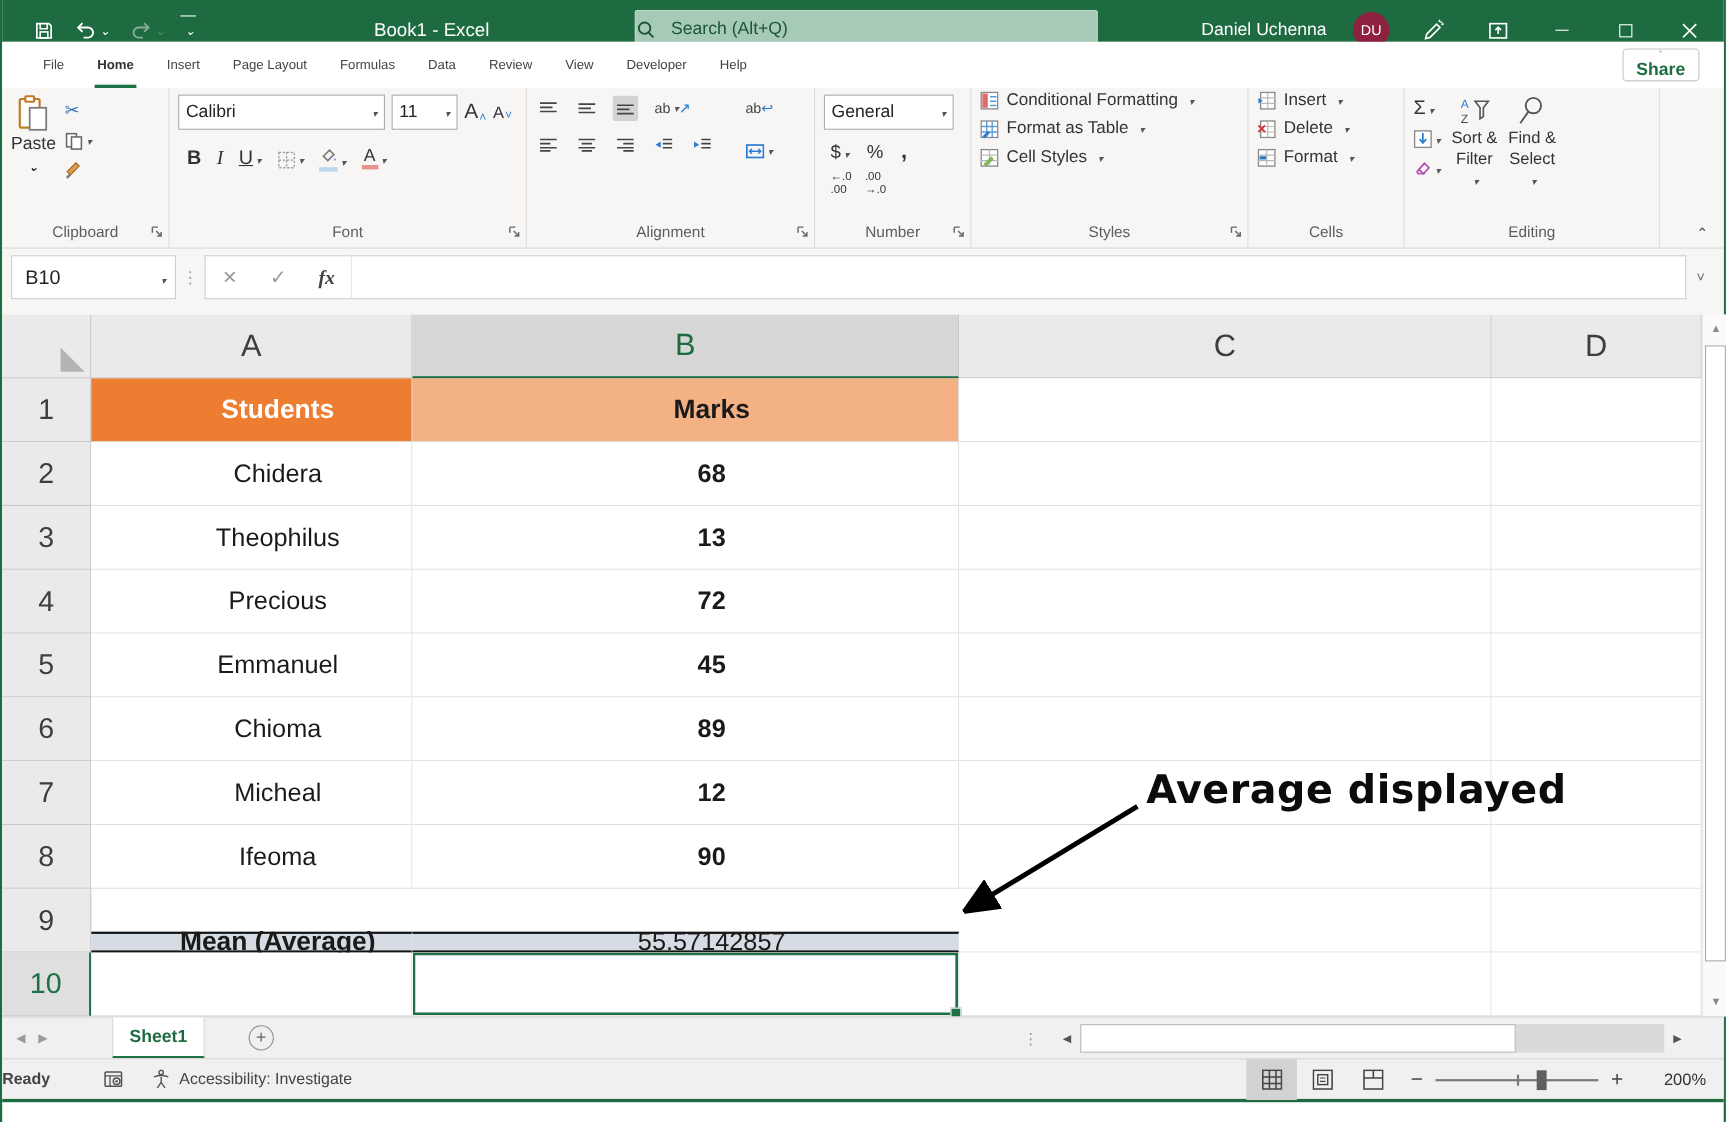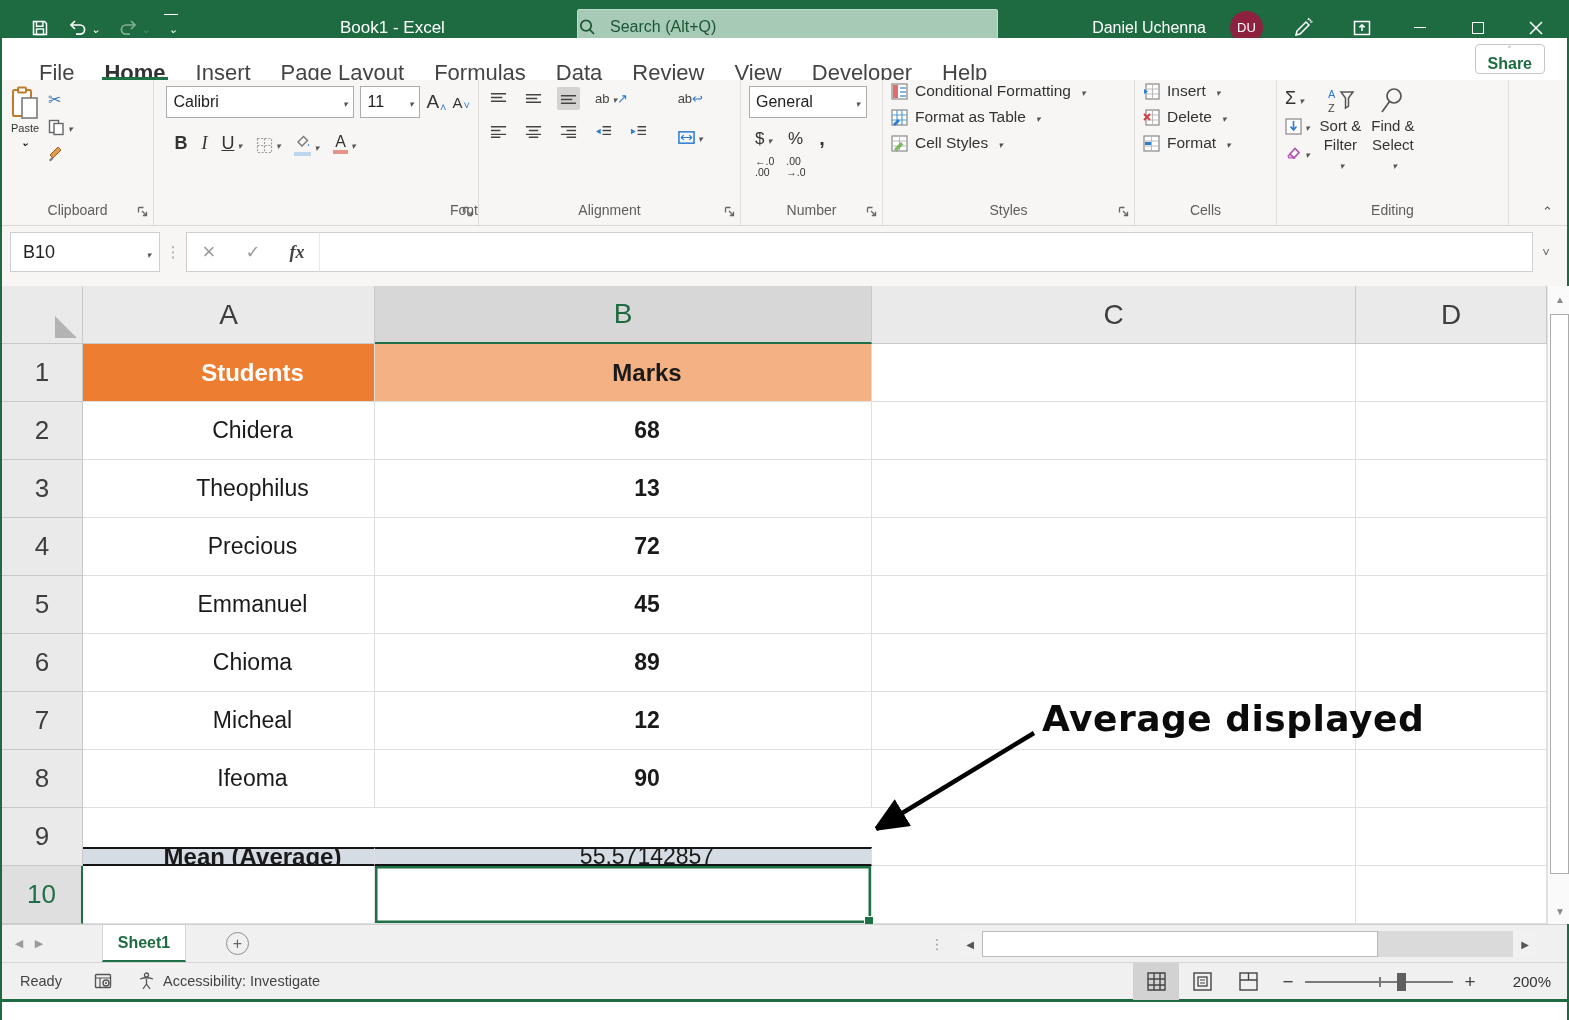--- a/index.html
+++ b/index.html
@@ -27,45 +27,45 @@
   .tb-right { position:absolute; right:14px; top:0; height:55px; display:flex; align-items:center; gap:24px; }
   .user-name { font-size:16px; }
   .avatar { width:33px; height:33px; border-radius:50%; background:#8E2140; color:#fff;
     font-size:13px; display:flex; align-items:center; justify-content:center; }
   .winbtn { width:34px; height:34px; display:flex; align-items:center; justify-content:center; cursor:pointer; }
   .min-glyph { display:block; width:12px; border-top:1.6px solid #fff; }
   .max-glyph { display:block; width:12px; height:12px; border:1.6px solid #fff; }
 
   
   .tabrow { position:relative; height:42px; background:#fff; display:flex; align-items:stretch; padding-left:22px; }
-  .tab { position:relative; padding:14px 15px; line-height:42px; font-size:22px; color:#444; cursor:pointer; }
+  .tab { position:relative; padding:0 15px; line-height:42px; font-size:12px; color:#444; cursor:pointer; }
   .tab.active { font-weight:700; color:#333; }
   .tab.active::after { content:""; position:absolute; left:13px; right:13px; bottom:0; height:3px; background:#1E7145; }
   .share-btn { position:absolute; right:22px; top:6px; height:30px; border:1px solid #C8C6C4; border-radius:4px;
     background:#fff; display:flex; align-items:center; gap:7px; padding:0 12px; color:#1E6B41;
     font-size:16px; font-weight:700; cursor:pointer;flex-direction:column; }
 
   
   .ribbon { position:relative; height:146px; background:#F7F6F5; border-bottom:1px solid #D8D8D8; display:flex; }
   .rgroup { position:relative; border-right:1px solid #E0DEDC; display:flex; flex-direction:column; }
   .rg-body { flex:1; padding:6px 8px 0; }
   .rg-label { height:23px; text-align:center; font-size:14px; color:#5F5D5B; }
   .launcher { position:absolute; right:5px; bottom:4px; cursor:pointer; }
   .dd::after { content:"▾"; font-size:9px; color:#555; margin-left:3px; }
   .icon16 { width:17px; height:17px; display:inline-block; vertical-align:middle; }
   .pre { white-space:pre-line; }
 
   .g-clipboard { width:152px; }
   .clip-cols { display:flex; gap:8px; padding-left:8px; }
-  .paste-big { display:flex; flex-direction:column; align-items:center; gap:2px; cursor:pointer; font-size:11px; color:#333; }
+  .paste-big { display:flex; flex-direction:column; align-items:center; gap:2px; cursor:pointer; font-size:16px; color:#333; }
   .clip-mini { display:flex; flex-direction:column; gap:9px; padding-top:4px; }
   .clip-mini .btn { display:flex; align-items:center; cursor:pointer; }
   .cut-icon::before { content:"✂"; color:#2E74B5; font-size:16px; }
 
-  .g-font { width:325px;align-items:flex-end; }
+  .g-font { width:325px; }
   .combo { border:1px solid #ACACAC; background:#fff; height:32px; display:flex; align-items:center;
     justify-content:space-between; padding:0 6px; font-size:16px; color:#222; cursor:pointer; }
   .font-row1 { display:flex; gap:6px; align-items:center; }
   .font-row2 { display:flex; gap:14px; align-items:center; margin-top:12px; padding-left:8px; }
   .fbtn { font-size:18px; color:#333; cursor:pointer; display:flex; align-items:flex-end; }
   .fbtn .b { font-weight:800; }
   .fbtn .i { font-style:italic; font-family:"Liberation Serif", serif; }
   .fbtn .u { text-decoration:underline; }
   .grow-a { font-size:19px; } .shrink-a { font-size:15px; }
   .caret-up::after { content:"˄"; color:#2B7CD3; font-size:11px; margin-left:1px; }
@@ -164,21 +164,21 @@
   .sb-dots::after { content:"⋮"; font-size:14px; }
   .hscroll { position:absolute; left:956px; right:30px; top:6px; height:26px; background:#DADADA; display:flex; }
   .hs-arr { width:24px; display:flex; align-items:center; justify-content:center; background:#F1F1F1; color:#555; font-size:10px; cursor:pointer; }
   .hs-arr.l::after { content:"◀"; } .hs-arr.r::after { content:"▶"; }
   .hs-thumb { width:396px; background:#fff; border:1px solid #B9B9B9; cursor:grab; }
   .hs-track { flex:1; }
 
   
   .statusbar { position:relative; height:40px; background:#F0F0F0; border-top:1px solid #D6D6D6;
     border-bottom:3px solid #1E6B41; display:flex; align-items:center; font-size:14.5px; color:#444; }
-  .sb-ready { padding-left:18px; width:70px; cursor:default; }
+  .sb-ready { width:70px; cursor:default;font-weight:bold; }
   .sb-macro { margin-left:22px; display:flex; align-items:center; cursor:pointer; }
   .sb-acc { margin-left:26px; display:flex; align-items:center; gap:8px; cursor:pointer; }
   .sb-right { position:absolute; right:16px; top:0; height:37px; display:flex; align-items:center; gap:0; }
   .view-btn { width:46px; height:37px; display:flex; align-items:center; justify-content:center; cursor:pointer; }
   .view-btn.on { background:#D2D2D2; }
   .zoom-minus, .zoom-plus { width:34px; text-align:center; font-size:19px; color:#444; cursor:pointer; }
   .zoom-minus::after { content:"−"; } .zoom-plus::after { content:"+"; }
   .zoom-slider { position:relative; width:148px; height:18px; cursor:pointer; }
   .zs-track { position:absolute; left:0; right:0; top:8px; height:2px; background:#7A7A7A; }
   .zs-tick { position:absolute; left:50%; top:4px; width:2px; height:10px; background:#7A7A7A; }

